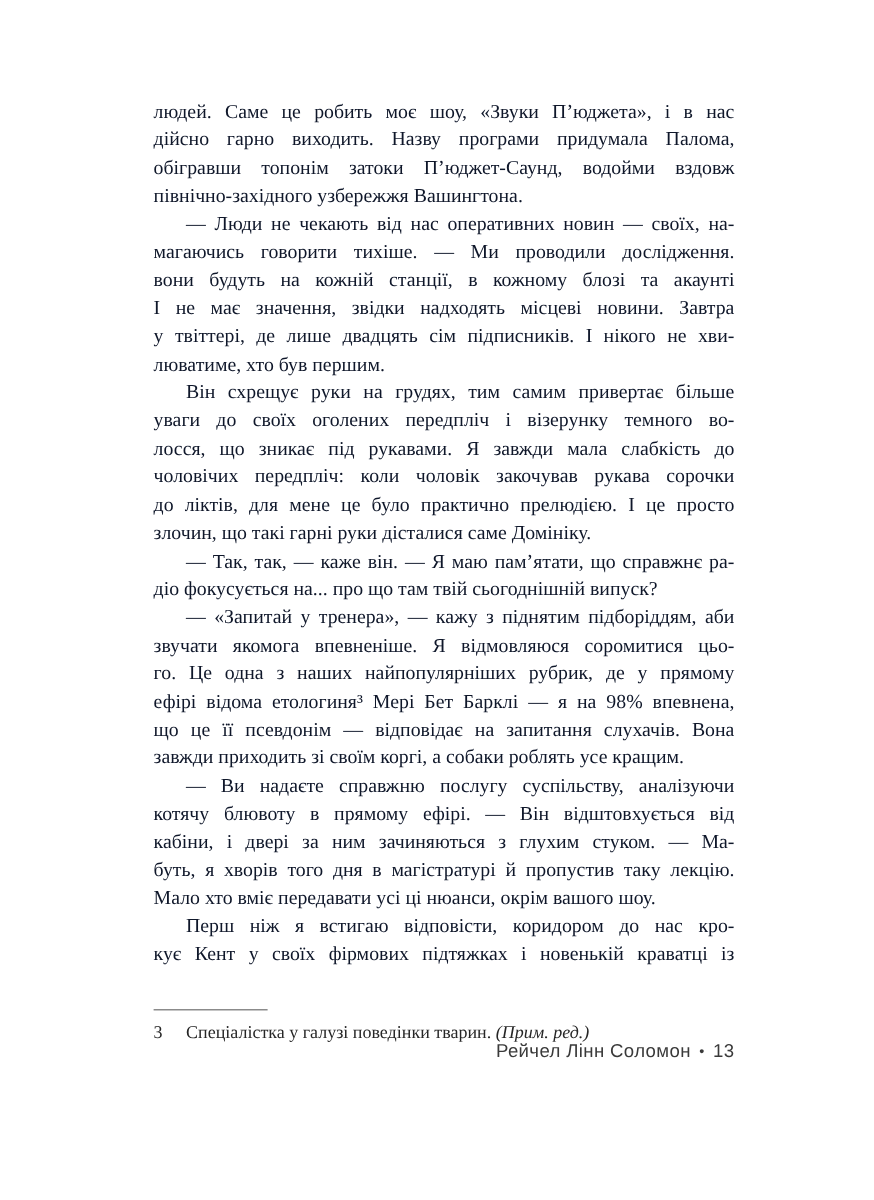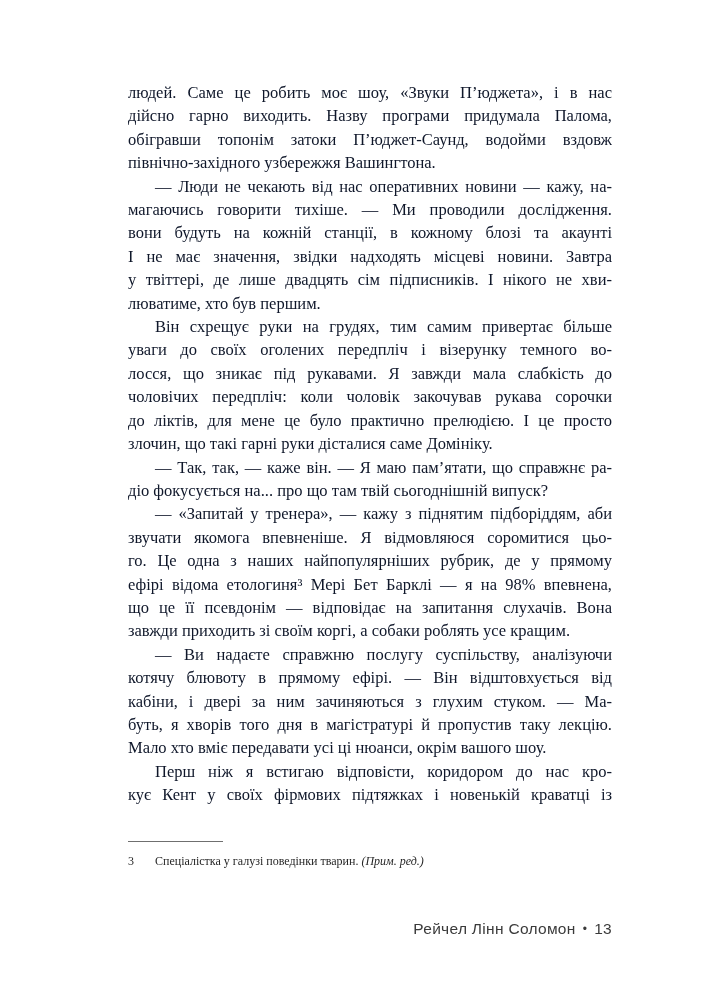--- a/index.html
+++ b/index.html
@@ -30,29 +30,29 @@
   .line.last { text-align-last: left; }
   .line.indent { text-indent: 27px; }
   .footnote-sep {
     position: absolute;
     left: 128px; top: 841px; width: 95px;
     border-top: 1.3px solid #6f6f6f;
   }
   .footnote {
     position: absolute;
     left: 128px; top: 851px; width: 484px;
-    font-size: 12px;
+    font-size: 15px;
     line-height: 20px;
     color: #262626;
   }
   .footnote .marker { display: inline-block; min-width: 27px; }
   .footnote .src { font-style: italic; }
   .page-footer {
     position: absolute;
-    top: 920px; right: 116px;
+    top: 868px; right: 116px;
     font-family: "Liberation Sans", sans-serif;
     font-size: 15.5px;
     color: #3a3a3a;
     letter-spacing: 0.3px;
     white-space: nowrap;
   }
   .page-footer .bullet {
     display: inline-block;
     font-size: 12px;
     margin: 0 7px;
@@ -63,21 +63,21 @@
 </head>
 <body>
 
 <div class="page">
 
   <main class="text-block">
       <div class="line">людей. Саме це робить моє шоу, «Звуки П’юджета», і в нас</div>
       <div class="line">дійсно гарно виходить. Назву програми придумала Палома,</div>
       <div class="line">обігравши топонім затоки П’юджет-Саунд, водойми вздовж</div>
       <div class="line last">північно-західного узбережжя Вашингтона.</div>
-      <div class="line indent">— Люди не чекають від нас оперативних новини — кажу, на-</div>
+      <div class="line indent">— Люди не чекають від нас оперативних новин — своїх, на-</div>
       <div class="line">магаючись говорити тихіше. — Ми проводили дослідження.</div>
       <div class="line">вони будуть на кожній станції, в кожному блозі та акаунті</div>
       <div class="line">І не має значення, звідки надходять місцеві новини. Завтра</div>
       <div class="line">у твіттері, де лише двадцять сім підписників. І нікого не хви-</div>
       <div class="line last">люватиме, хто був першим.</div>
       <div class="line indent">Він схрещує руки на грудях, тим самим привертає більше</div>
       <div class="line">уваги до своїх оголених передпліч і візерунку темного во-</div>
       <div class="line">лосся, що зникає під рукавами. Я завжди мала слабкість до</div>
       <div class="line">чоловічих передпліч: коли чоловік закочував рукава сорочки</div>
       <div class="line">до ліктів, для мене це було практично прелюдією. І це просто</div>

